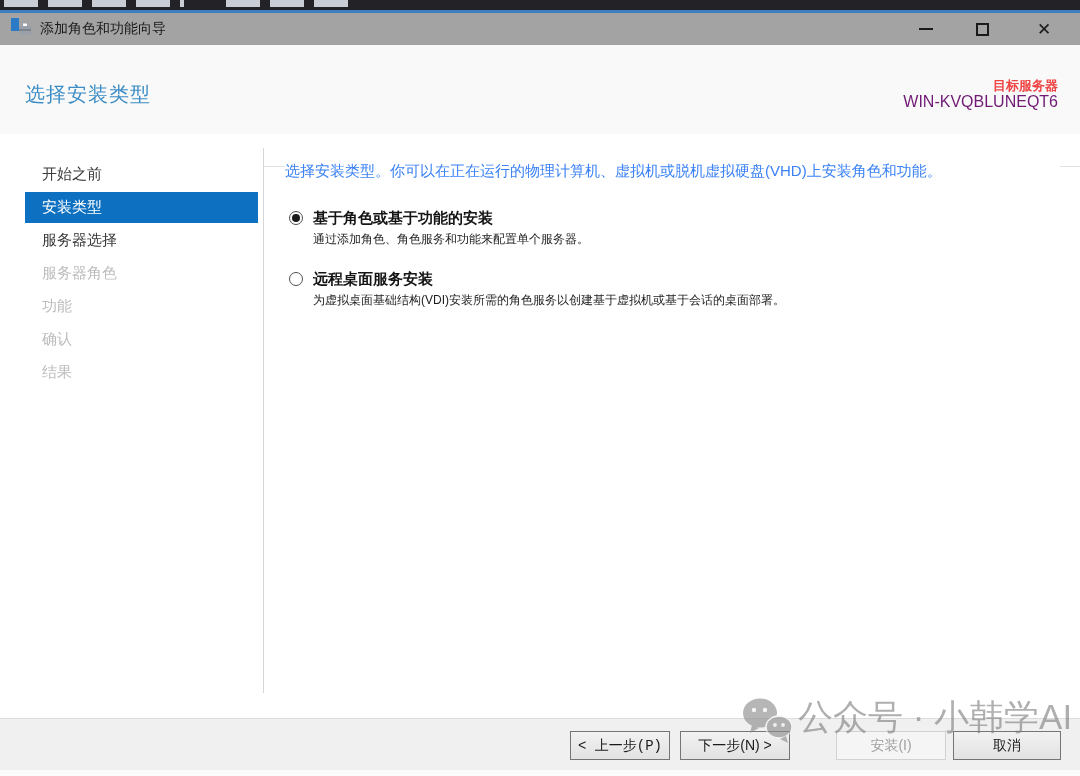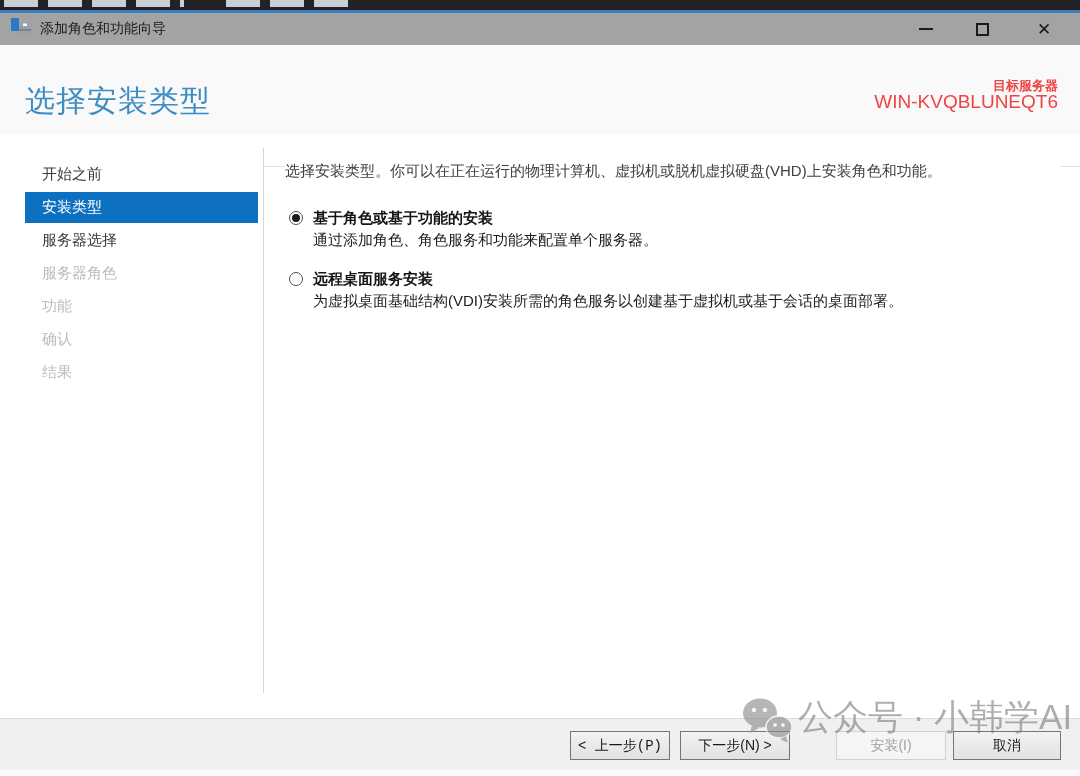--- a/index.html
+++ b/index.html
@@ -25,44 +25,44 @@
   .titlebar .app-icon { position:absolute; left:11px; top:5px; width:22px; height:20px; }
   .titlebar .title-text { position:absolute; left:40px; top:7px; font-size:14px; color:#1a1a1a; white-space:nowrap; }
   .win-btn { position:absolute; top:0; width:44px; height:32px; display:flex; align-items:center; justify-content:center; cursor:default; }
   .win-btn.min { right:132px; } .win-btn.max { right:76px; } .win-btn.close { right:14px; }
   .glyph-min { width:14px; height:0; border-top:2px solid #1a1a1a; display:block; }
   .glyph-max { width:13px; height:13px; border:2px solid #1a1a1a; display:block; }
   .glyph-close { font-size:17px; color:#1a1a1a; line-height:1; font-weight:400; }
 
   
   .header { position:absolute; left:0; top:32px; width:100%; height:89px; background:#f9f9f9; }
-  .page-title { position:absolute; left:25px; top:36px; font-size:30px; font-weight:400; color:#3c8dc5; letter-spacing:1px;text-align:right; }
+  .page-title { position:absolute; left:25px; top:36px; font-size:20px; font-weight:400; color:#3c8dc5; letter-spacing:1px;text-align:right; }
   .target-box { position:absolute; right:22px; top:33px; text-align:right; }
   .target-label { font-size:13px; font-weight:bold; color:#ef4444; line-height:16px; }
-  .target-server { font-size:19px; color:#ef4444; line-height:16px; }
+  .target-server { font-size:16px; color:#701a75; line-height:16px; }
   .header-divider { position:absolute; left:0; top:121px; width:100%; height:1px; background:#e3e3e3; }
 
   
   .sidebar { position:absolute; left:0; top:122px; width:263px; height:583px; background:#ffffff; }
   .sidebar-sep { position:absolute; left:263px; top:135px; width:1px; height:545px; background:#d6d6d6; }
   .nav { position:absolute; left:0; top:23px; width:263px; }
   .nav-item { height:33px; display:flex; align-items:center; padding-left:42px; font-size:15px; cursor:pointer; }
   .nav-item.enabled { color:#3b3b3b; }
   .nav-item.selected { background:#0e70c0; color:#ffffff; margin-left:25px; padding-left:17px; margin-right:5px; height:31px; margin-top:1px; margin-bottom:1px; }
   .nav-item.disabled { color:#bcbcbc; cursor:default; }
 
   
   .content { position:absolute; left:285px; top:122px; width:775px; height:583px; background:#ffffff; }
-  .intro { position:absolute; left:0; top:26px; font-size:15px; color:#404040; width:770px; line-height:20px; }
+  .intro { position:absolute; left:0; top:26px; font-size:15px; color:#3b82f6; width:770px; line-height:20px; }
   .option { position:absolute; left:0; width:770px; }
   .option.opt1 { top:74px; } .option.opt2 { top:135px; }
   .radio { position:absolute; left:4px; top:2px; width:14px; height:14px; border:1px solid #4f4f4f; border-radius:50%; background:#fff; cursor:pointer; }
   .radio.checked::after { content:""; position:absolute; left:2px; top:2px; width:8px; height:8px; border-radius:50%; background:#1b1b1b; }
   .opt-label { position:absolute; left:28px; top:0; font-size:15px; font-weight:bold; color:#141414; cursor:pointer; }
-  .opt-desc { position:absolute; left:28px; top:22px; font-size:15px; color:#1c1c1c; }
+  .opt-desc { position:absolute; left:28px; top:22px; font-size:12px; color:#1c1c1c; }
 
   
   .footer { position:absolute; left:0; top:705px; width:100%; height:52px; background:#f0f0f0; border-top:1px solid #dcdcdc; }
   .btn { position:absolute; top:12px; height:29px; font-size:14px; color:#1a1a1a;
          background:linear-gradient(#f2f2f2,#e2e2e2); border:1px solid #757575; text-align:center;
          font-family:"Liberation Sans","DejaVu Sans",sans-serif; cursor:pointer; padding:0; }
   .btn.prev { left:570px; width:100px;font-family:Liberation Mono, monospace; }
   .btn.next { left:680px; width:110px; }
   .btn.install { left:836px; width:110px; background:#f5f5f5; border:1px solid #d2d2d2; color:#a2a2a2; cursor:default; }
   .btn.cancel { left:953px; width:108px; }

